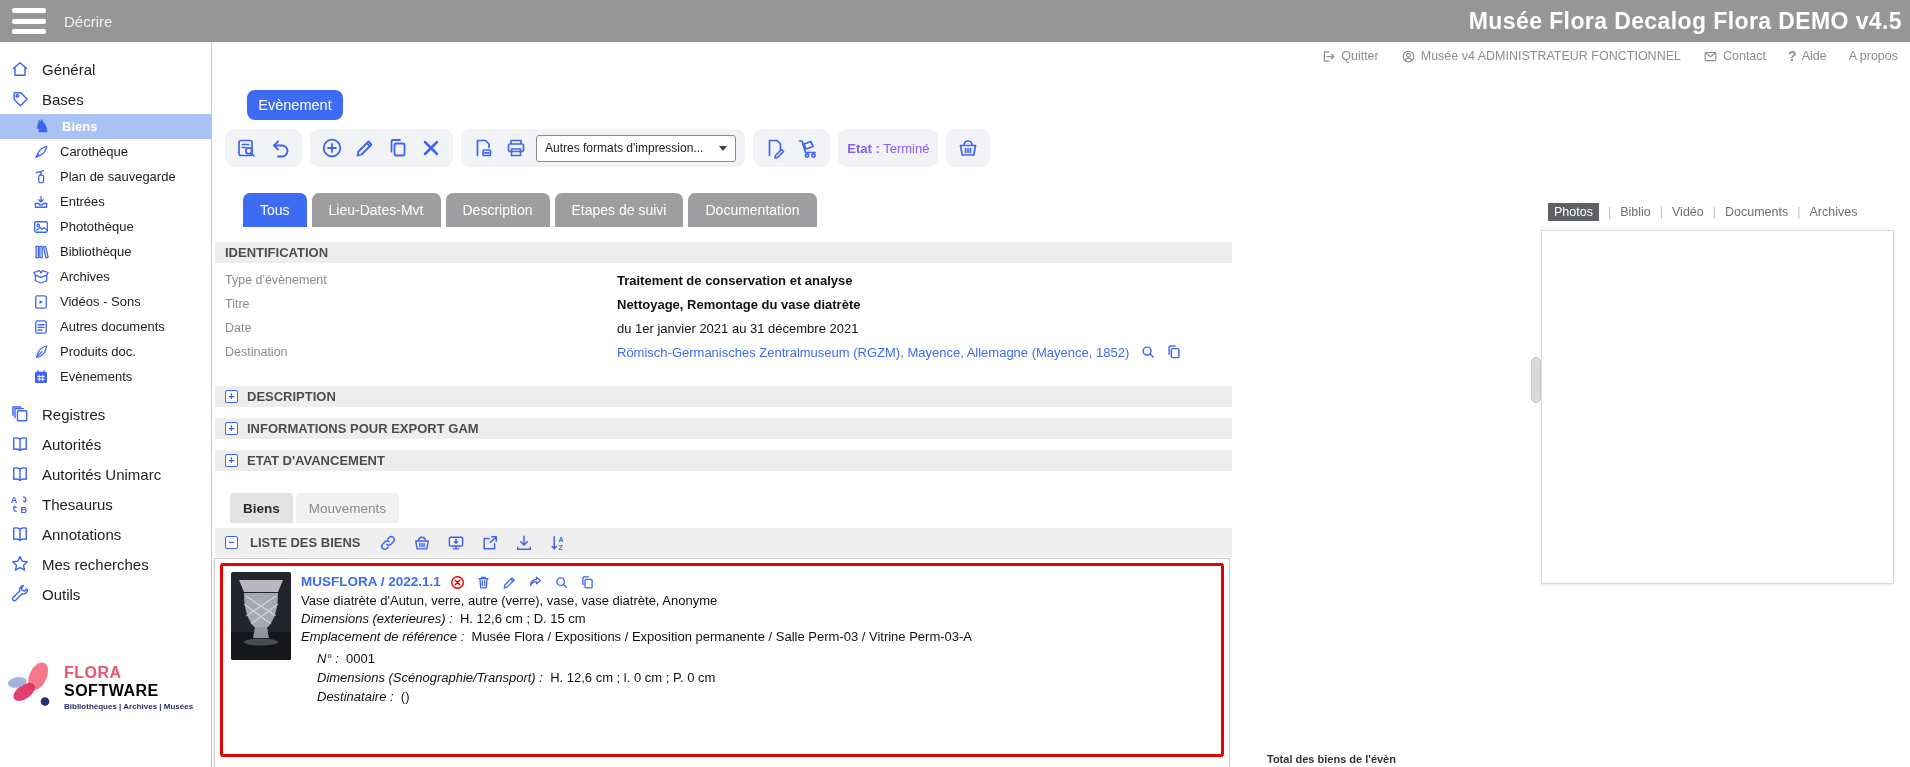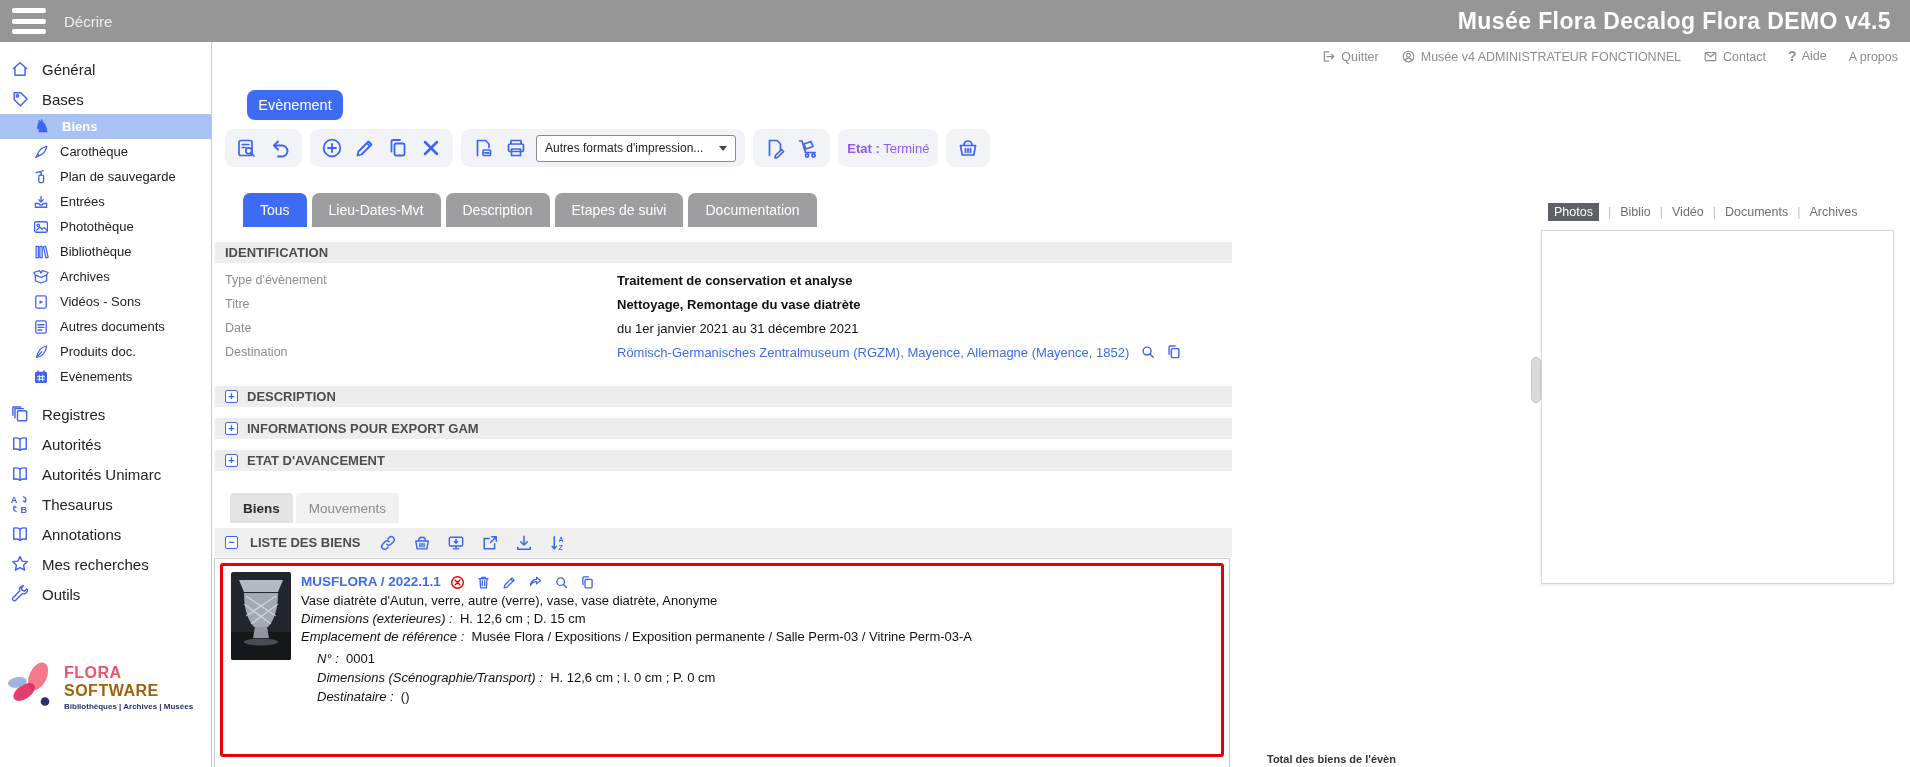--- a/index.html
+++ b/index.html
@@ -3,41 +3,41 @@
 <meta charset="utf-8">
 <style>
   html,body{margin:0;padding:0;background:#fff;font-family:"Liberation Sans",sans-serif;}
   .page{position:relative;width:1910px;height:767px;background:#fff;overflow:hidden;}
 
   
   .topbar{position:absolute;left:0;top:0;width:1910px;height:42px;background:#969696;display:flex;align-items:center;}
   .burger{margin-left:12px;width:34px;height:26px;display:flex;flex-direction:column;justify-content:space-between;cursor:pointer;}
   .burger span{display:block;height:5px;border-radius:2px;background:#fff;}
   .topbar-menu-label{color:#f0f0f0;font-size:15px;margin-left:18px;}
-  .app-title{margin-left:auto;margin-right:19px;color:#fff;font-size:23px;font-weight:bold;letter-spacing:.4px;}
+  .app-title{margin-left:auto;margin-right:8px;color:#fff;font-size:23px;font-weight:bold;letter-spacing:.4px;}
 
   
   .sidebar{position:absolute;left:0;top:42px;width:212px;height:725px;background:#fff;border-right:1px solid #c9c9c9;box-sizing:border-box;}
   .nav{padding-top:12px;}
   .nav-item{display:flex;align-items:center;gap:12px;height:30px;padding-left:10px;font-size:15px;color:#222;cursor:pointer;white-space:nowrap;}
   .nav-sub{height:25px;padding-left:32px;gap:10px;font-size:13px;}
   .nav-sub.active{background:#a9c2f4;color:#fff;font-weight:bold;}
   .nav-gap{height:10px;}
   .icn{color:#3d64f4;flex:0 0 auto;}
   .icn svg{display:block;}
   .knight-glyph{color:#3d64f4;font-size:17px;line-height:1;width:20px;text-align:center;}
   .logo{position:absolute;left:6px;bottom:52px;display:flex;align-items:center;gap:6px;}
   .logo-text{display:flex;flex-direction:column;}
   .logo-brand{font-size:16px;font-weight:bold;letter-spacing:.5px;}
   .logo-brand .b1{color:#ef536b;}
-  .logo-brand .b2{color:#a16207;}
+  .logo-brand .b2{color:#000000;}
   .logo-tagline{font-size:8px;font-weight:bold;color:#2b2d6e;margin-top:2px;}
 
   
-  .userbar{position:absolute;top:48px;right:12px;display:flex;align-items:flex-end;gap:22px;color:#8d8d8d;font-size:12.5px;}
+  .userbar{position:absolute;top:48px;right:12px;display:flex;align-items:center;gap:22px;color:#8d8d8d;font-size:12.5px;}
   .ub-item{display:flex;align-items:center;gap:5px;cursor:pointer;}
   .ub-item .icn{color:#8d8d8d;}
   .q-glyph{font-size:14px;font-weight:bold;}
 
   
   .main{position:absolute;left:213px;top:42px;width:1037px;height:725px;}
   .evt-btn{position:absolute;left:34px;top:48px;width:96px;height:30px;background:#3d6bf3;color:#fff;border:none;border-radius:8px;font-size:14.5px;font-family:inherit;cursor:pointer;}
 
   .toolbar{position:absolute;left:12px;top:87px;display:flex;gap:8px;height:38px;border-radius:16px;}
   .tgroup{background:#f1f3f6;border-radius:9px;display:flex;align-items:center;gap:7px;padding:0 9px;}

